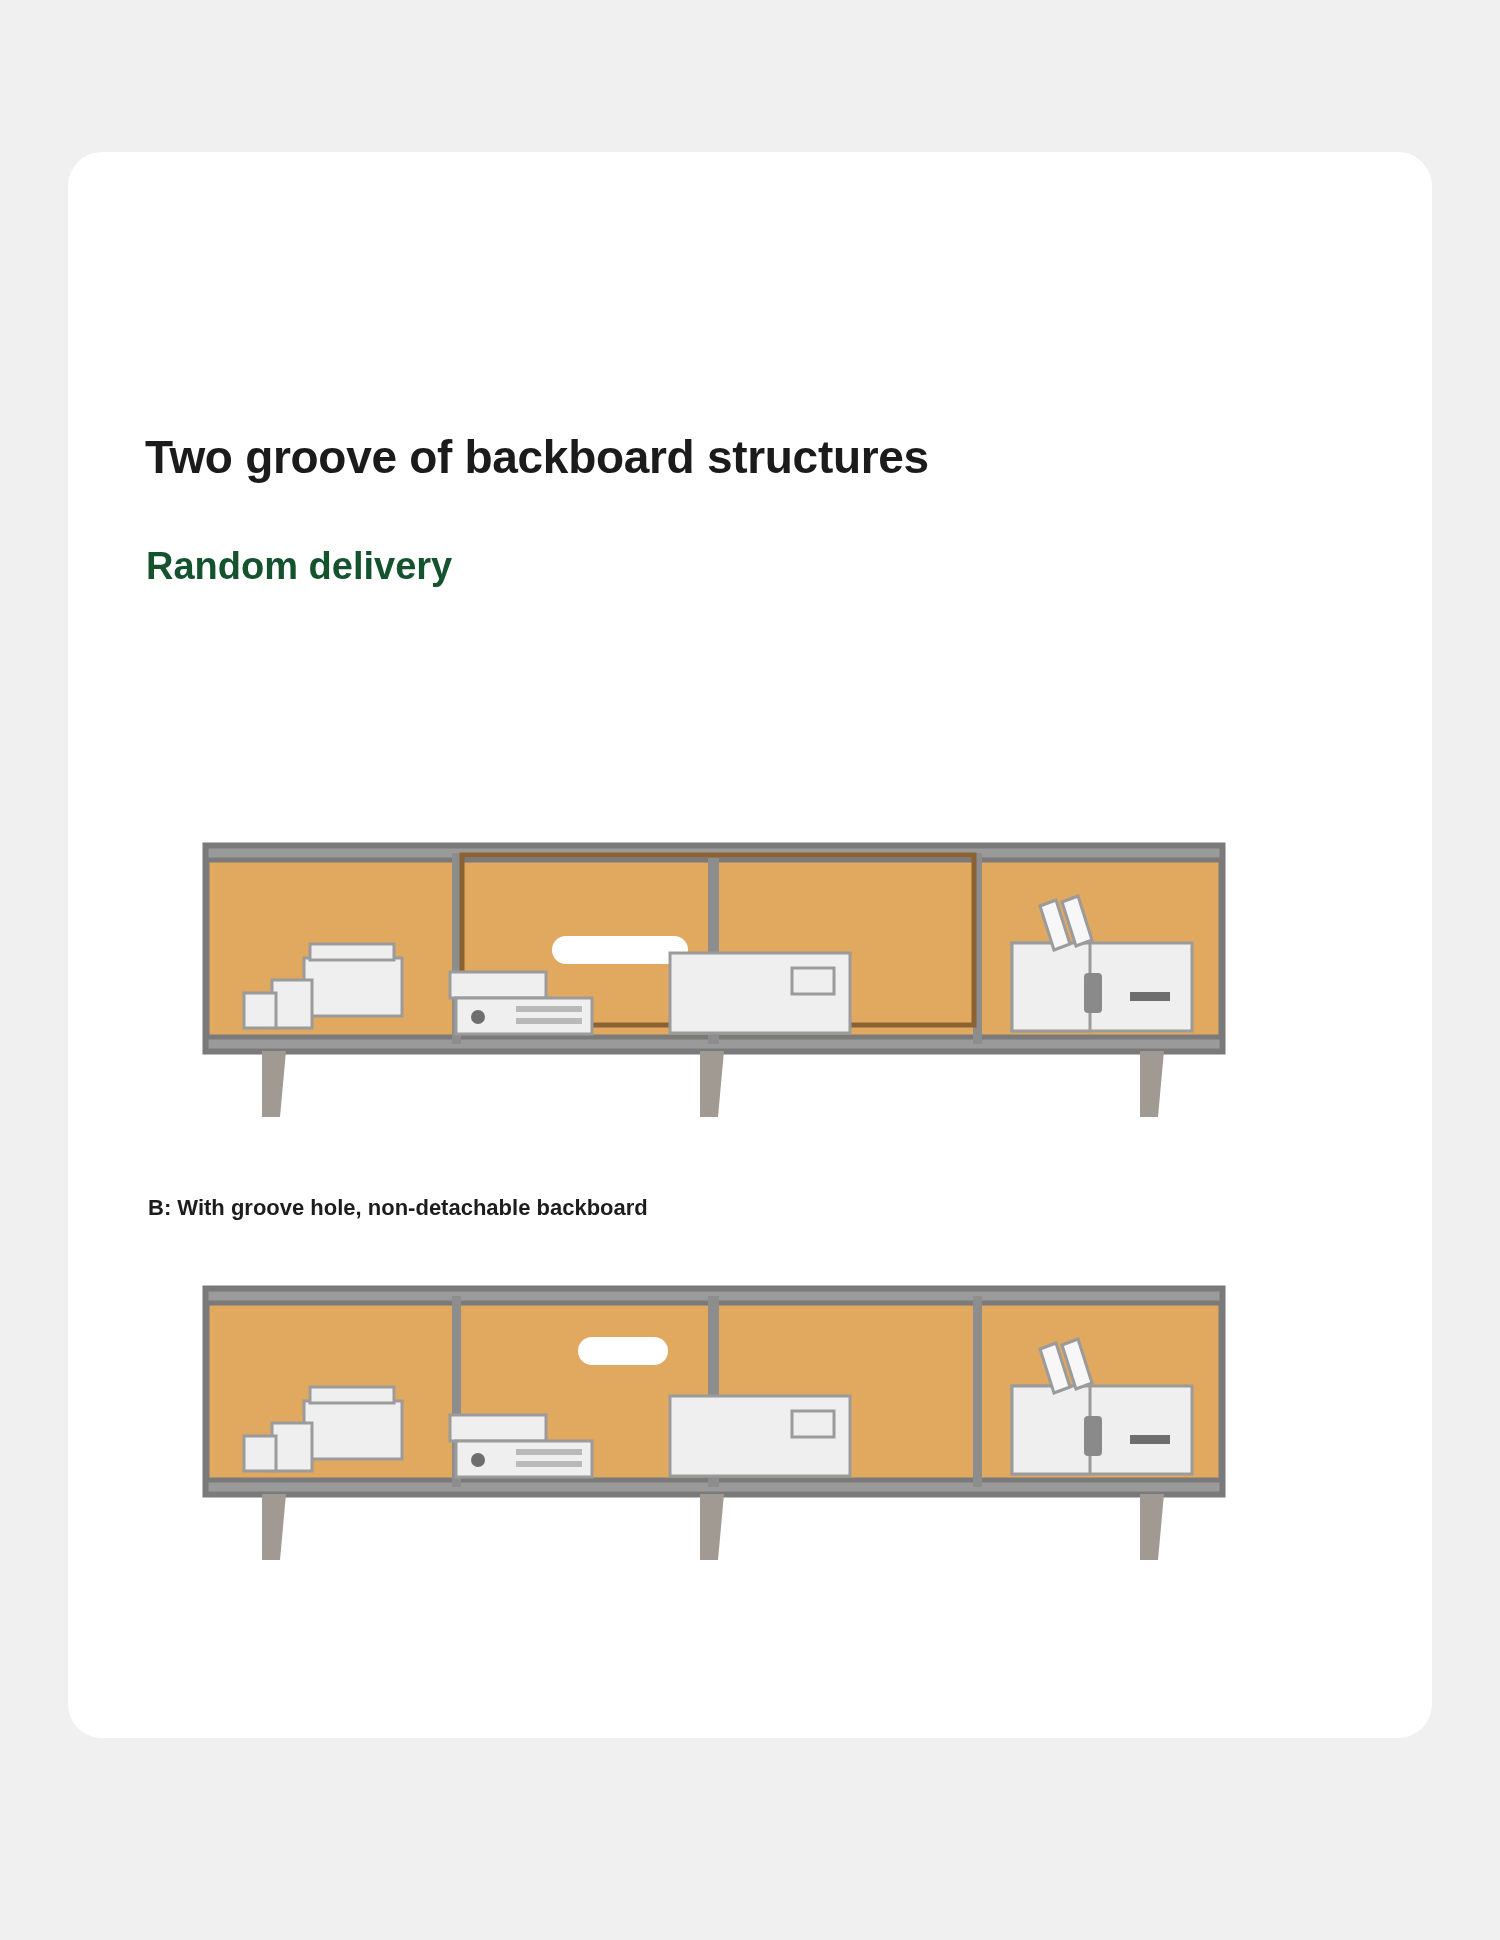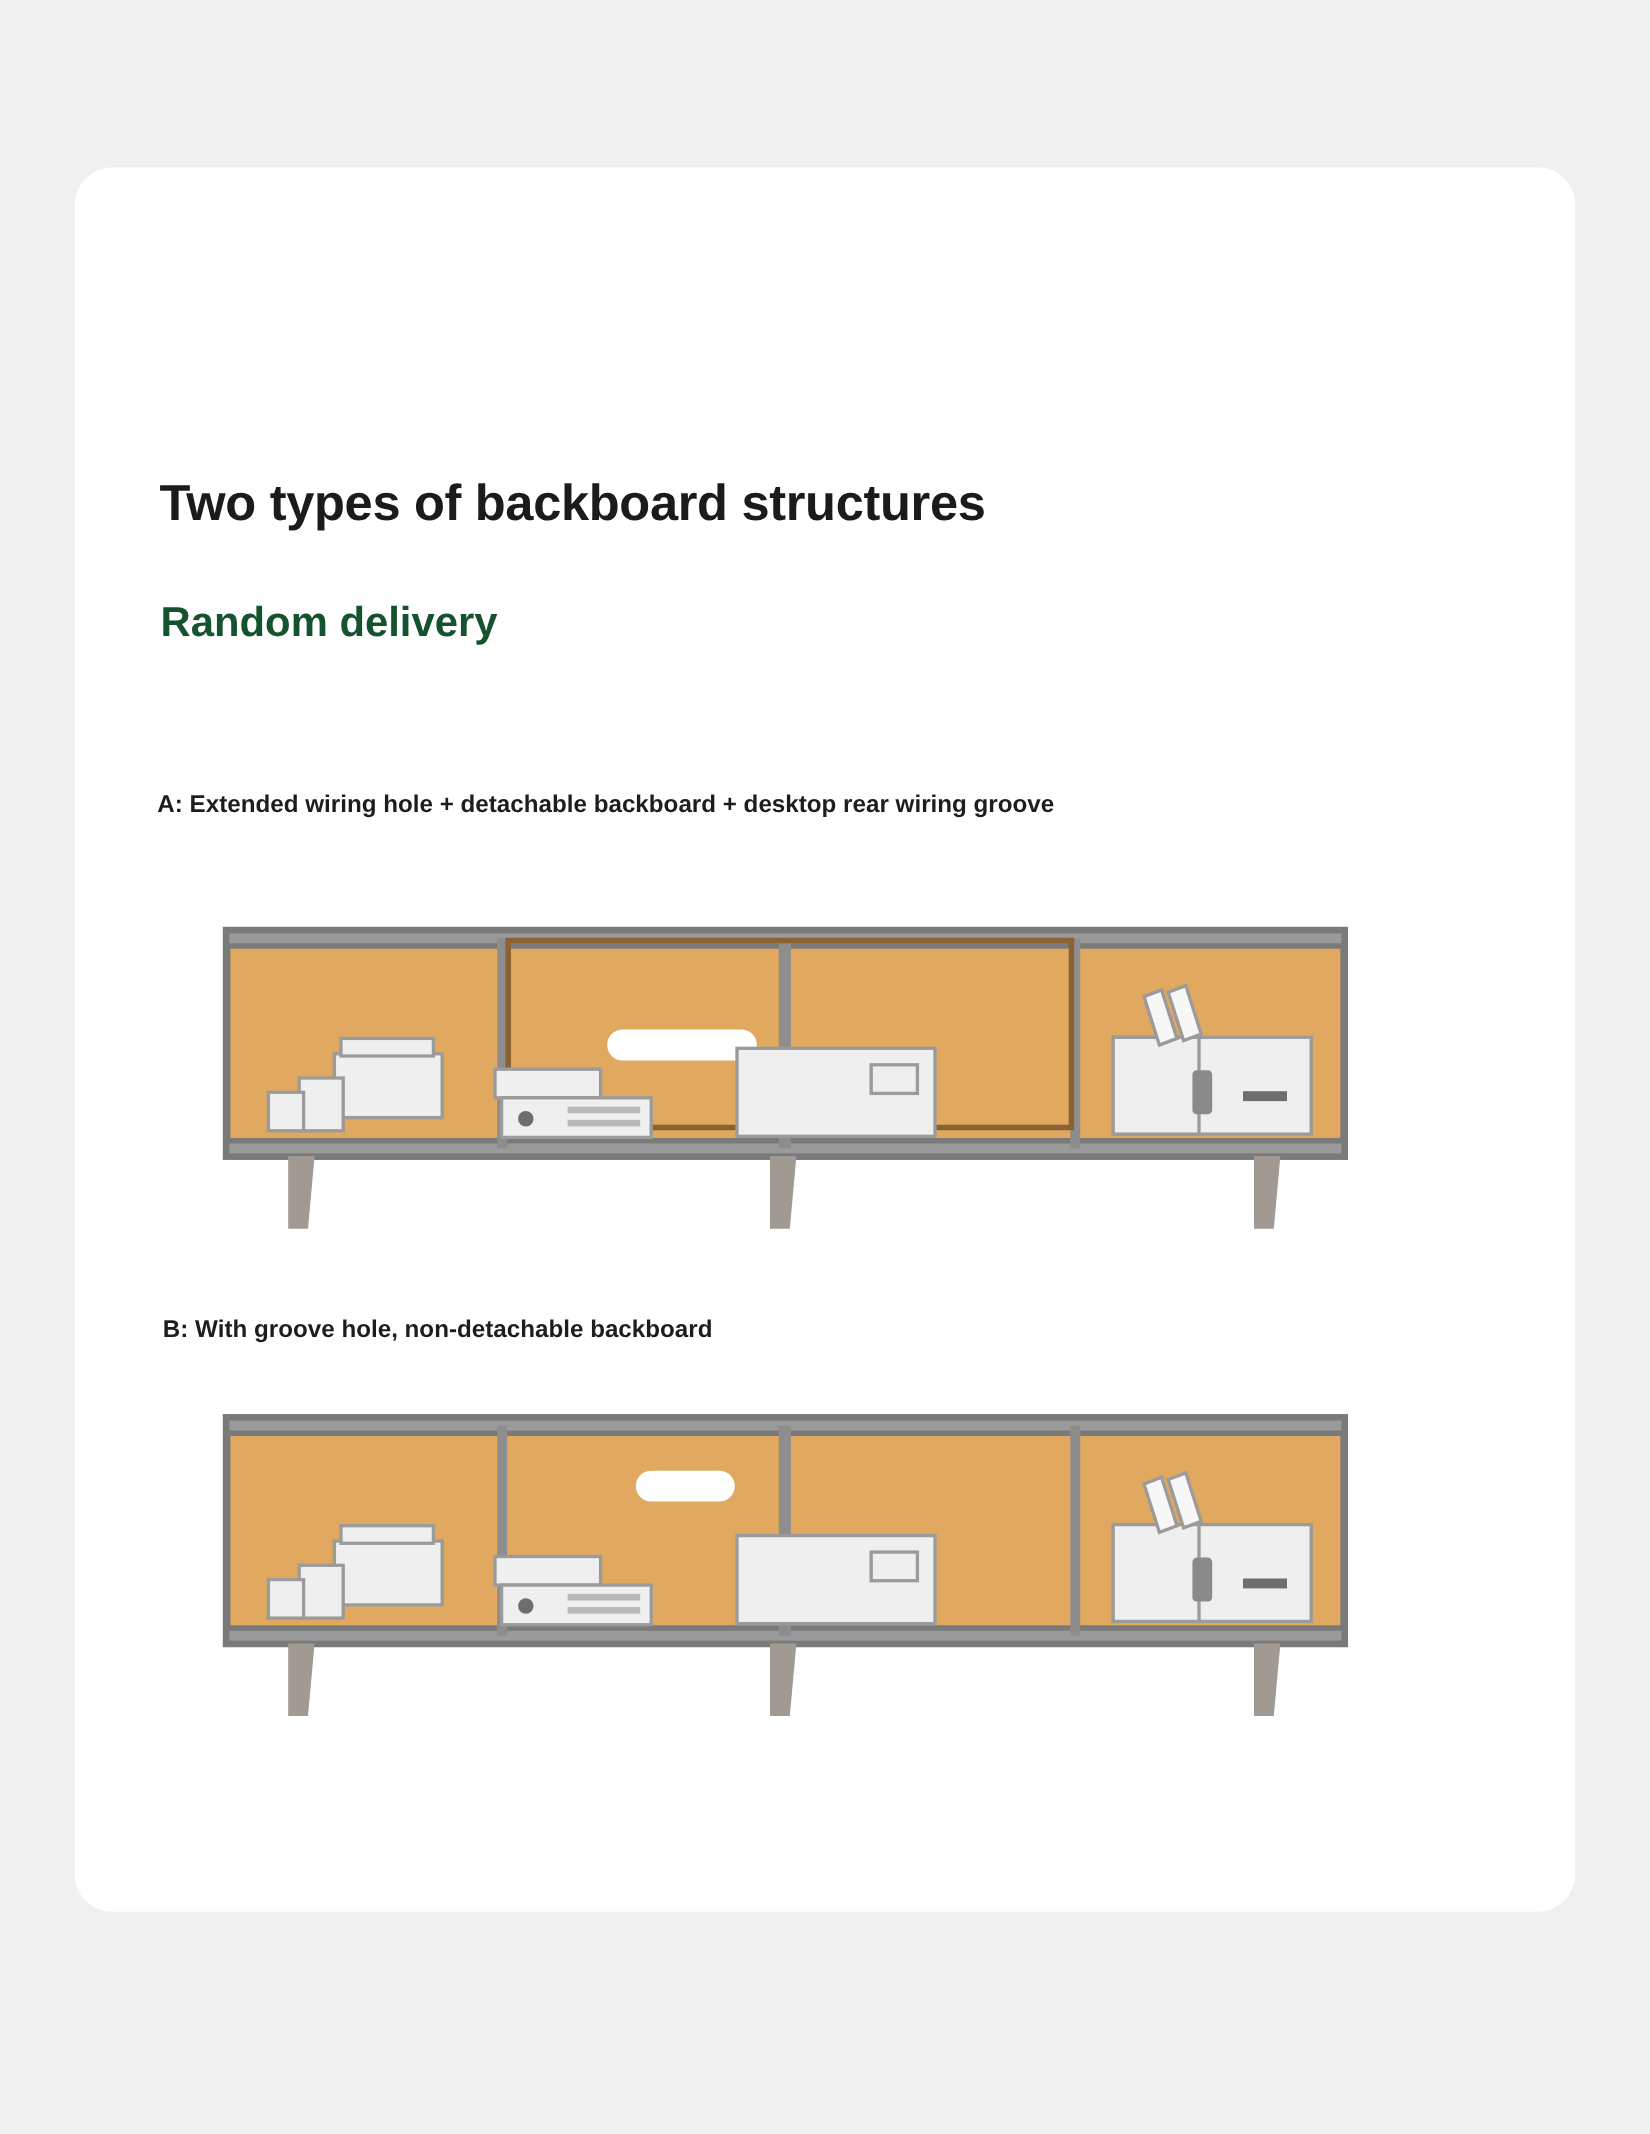--- a/index.html
+++ b/index.html
@@ -62,24 +62,23 @@
   #diagram-a { left: 200px; top: 840px; }
   #diagram-b { left: 200px; top: 1283px; }
 </style>
 </head>
 <body>
 
 <div id="page">
 
   <div class="card"></div>
 
-  <div class="title">Two types of backboard structures</div>
+  <div class="title">Two groove of backboard structures</div>
   <div class="subtitle">Random delivery</div>
 
-  <div class="caption" id="caption-a">A: Extended wiring hole + detachable backboard + desktop rear wiring groove</div>
 
   <div class="diagram" id="diagram-a">
     <svg width="1040" height="280" viewBox="0 0 1040 280" xmlns="http://www.w3.org/2000/svg">
 
       <rect x="6" y="6" width="1016" height="205" fill="#e0a95f" stroke="#7a7a7a" stroke-width="7"></rect>
 
       <rect x="6" y="6" width="1016" height="14" fill="#9a9a9a" stroke="#7a7a7a" stroke-width="5"></rect>
 
       <rect x="6" y="197" width="1016" height="14" fill="#9a9a9a" stroke="#7a7a7a" stroke-width="5"></rect>
 

